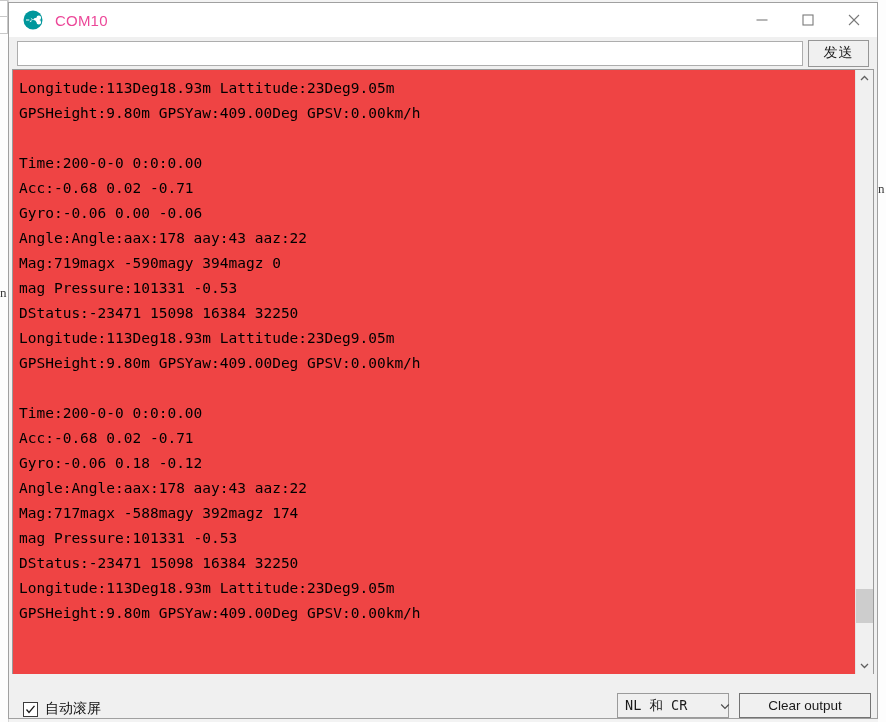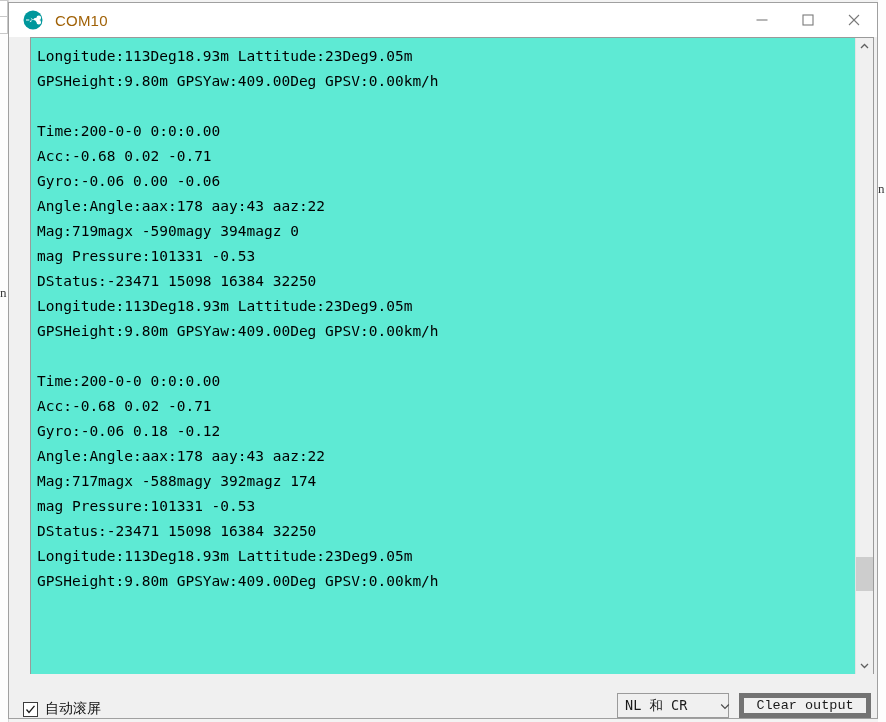--- a/index.html
+++ b/index.html
@@ -64,21 +64,21 @@
     position: relative;
   }
   #app-logo {
     margin-left: 14px;
     width: 20px; height: 20px;
     flex: 0 0 auto;
   }
   #title-text {
     margin-left: 12px;
     font-size: 15px;
-    color: #a16207;
+    color: #ec4899;
     font-family: "Liberation Sans", sans-serif;
     letter-spacing: .2px;
   }
   .win-btns {
     margin-left: auto;
     display: flex;
     height: 34px;
   }
   .win-btn {
     width: 46px;
@@ -126,22 +126,22 @@
     display: flex;
     align-items: center;
     justify-content: center;
     cursor: default;
     letter-spacing: 1px;
   }
 
   
   #output-wrap {
     flex: 1 1 auto;
-    margin: 0 3px 0 21px;
-    background: #5eead4;
+    margin: 0 3px 0 3px;
+    background: #ef4444;
     border: 1px solid #9a9a9a;
     border-bottom: none;
     box-sizing: border-box;
     display: flex;
     position: relative;
     overflow: hidden;
   }
   #output-text {
     flex: 1 1 auto;
     padding: 6px 0 0 6px;
@@ -240,26 +240,26 @@
     display: flex;
     align-items: center;
     justify-content: center;
     flex: 0 0 auto;
   }
   #clear-button {
     margin-left: 10px;
     width: 132px;
     height: 25px;
     background: #f0f0f0;
-    border: 5px solid #737373;
-    box-sizing: border-box;
-    display: flex;
-    align-items: center;
-    justify-content: center;
-    font-family: Liberation Mono, monospace;
+    border: 1px solid #737373;
+    box-sizing: border-box;
+    display: flex;
+    align-items: center;
+    justify-content: center;
+    font-family: Liberation Sans, sans-serif;
     font-size: 13.5px;
     color: #1a1a1a;
     cursor: default;
   }
 </style>
 </head>
 <body>
 
 <div id="desktop">
   <div class="bg-strip" style="left:0;top:0;width:8px;height:722px;"></div>
@@ -296,20 +296,24 @@
       </div>
       <div class="win-btn">
         <svg width="16" height="16" viewBox="0 0 16 16">
             <line x1="3" y1="3" x2="13" y2="13" stroke="#7a7a7a" stroke-width="1.1"></line>
             <line x1="13" y1="3" x2="3" y2="13" stroke="#7a7a7a" stroke-width="1.1"></line>
           </svg>
       </div>
     </div>
   </div>
 
+  <div id="send-row">
+    <input id="send-input" type="text" value="" placeholder="" style="">
+    <div id="send-button">发送</div>
+  </div>
 
   <div id="output-wrap">
     <div id="output-text"><div class="out-line">Longitude:113Deg18.93m Lattitude:23Deg9.05m</div><div class="out-line">GPSHeight:9.80m GPSYaw:409.00Deg GPSV:0.00km/h</div><div class="out-line">&nbsp;</div><div class="out-line">Time:200-0-0 0:0:0.00</div><div class="out-line">Acc:-0.68 0.02 -0.71</div><div class="out-line">Gyro:-0.06 0.00 -0.06</div><div class="out-line">Angle:Angle:aax:178 aay:43 aaz:22</div><div class="out-line">Mag:719magx -590magy 394magz 0</div><div class="out-line">mag Pressure:101331 -0.53</div><div class="out-line">DStatus:-23471 15098 16384 32250</div><div class="out-line">Longitude:113Deg18.93m Lattitude:23Deg9.05m</div><div class="out-line">GPSHeight:9.80m GPSYaw:409.00Deg GPSV:0.00km/h</div><div class="out-line">&nbsp;</div><div class="out-line">Time:200-0-0 0:0:0.00</div><div class="out-line">Acc:-0.68 0.02 -0.71</div><div class="out-line">Gyro:-0.06 0.18 -0.12</div><div class="out-line">Angle:Angle:aax:178 aay:43 aaz:22</div><div class="out-line">Mag:717magx -588magy 392magz 174</div><div class="out-line">mag Pressure:101331 -0.53</div><div class="out-line">DStatus:-23471 15098 16384 32250</div><div class="out-line">Longitude:113Deg18.93m Lattitude:23Deg9.05m</div><div class="out-line">GPSHeight:9.80m GPSYaw:409.00Deg GPSV:0.00km/h</div></div>
     <div id="scrollbar">
       <div class="sb-arrow" id="sb-up">
         <svg width="9" height="9" viewBox="0 0 9 9">
             <polyline points="1,6 4.5,2.5 8,6" fill="none" stroke="#606060" stroke-width="1.3"></polyline>
           </svg>
       </div>
       <div id="sb-thumb" style="height: 34.2px; top: 518.6px;"></div>

